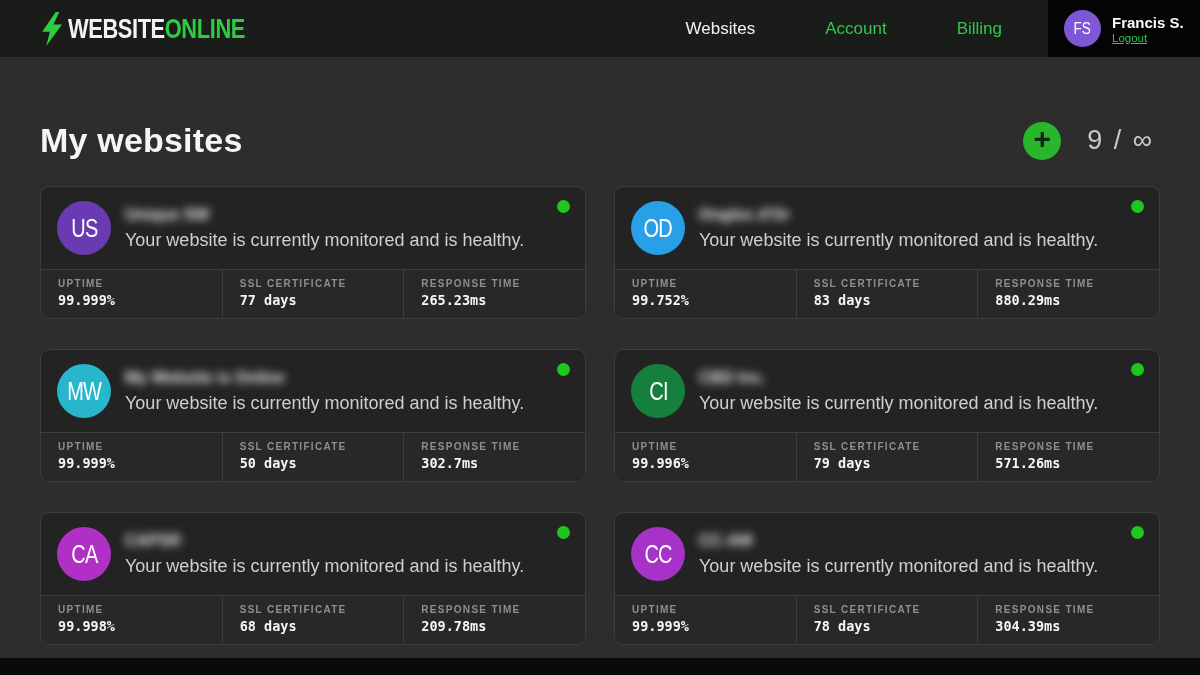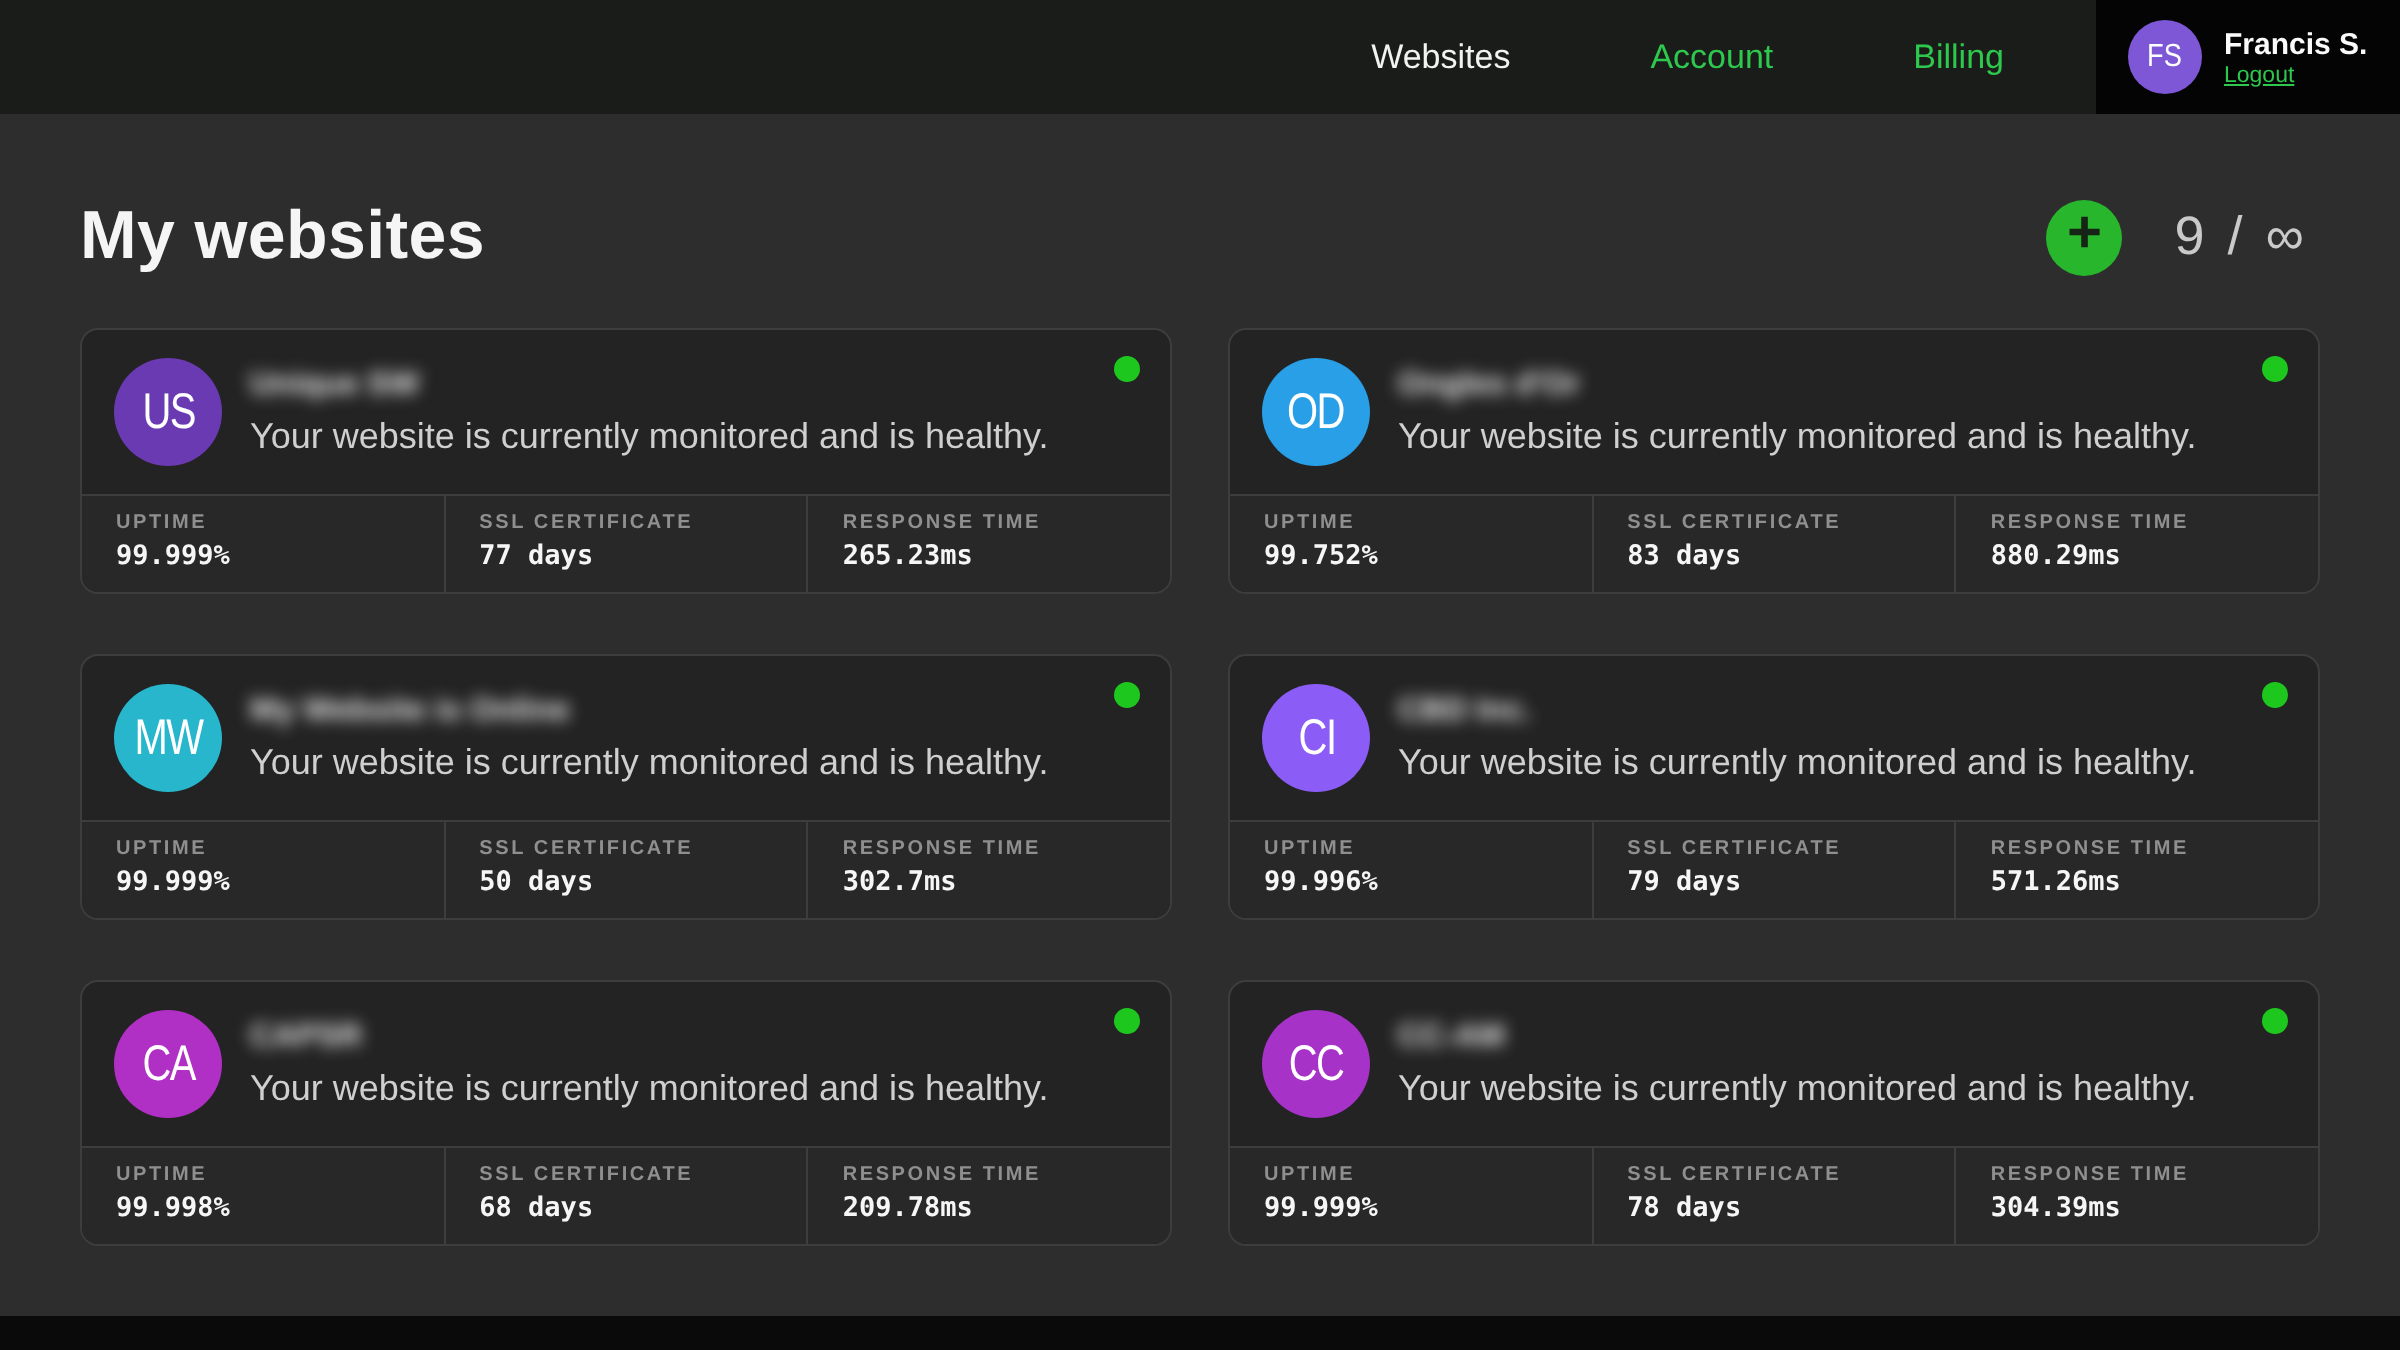--- a/index.html
+++ b/index.html
@@ -57,21 +57,21 @@
     color: #fff; font-size: 16px; font-weight: 500;
   }
   .user-avatar span { transform: scaleX(0.85); }
   .user-name { font-size: 15px; font-weight: 700; color: #fafafa; line-height: 1.2; }
   .user-logout { font-size: 11.5px; color: #2dc84d; text-decoration: underline; cursor: pointer; }
 
   
   .page-head {
     display: flex;
     align-items: center;
-    padding: 42px 46px 0 40px;
+    padding: 64px 46px 0 40px;
   }
   .page-title { font-size: 34px; font-weight: 700; color: #f5f5f5; letter-spacing: 0.2px; }
   .page-head-right { margin-left: auto; display: flex; align-items: center; gap: 26px; }
   .add-btn {
     width: 38px; height: 38px; border-radius: 50%;
     border: none; cursor: pointer;
     background: #28b62c;
     color: #152415;
     font-size: 30px; font-weight: 700; line-height: 1;
     display: flex; align-items: center; justify-content: center;
@@ -151,20 +151,28 @@
     position: absolute;
     left: 0; bottom: 0;
     width: 100%; height: 17px;
     background: #0a0a0a;
   }
 </style>
 </head>
 <body>
 
 <header class="header">
+  <div class="logo">
+    <span>
+      <svg width="26" height="36" viewBox="0 0 24 40">
+        <polygon points="15,1 0,23 8.5,23 4.5,39 22,15 12.5,15 19,1" fill="#2ecc40"></polygon>
+      </svg>
+    </span>
+    <span class="logo-text"><span class="white">WEBSITE</span><span class="green">ONLINE</span></span>
+  </div>
 
   <nav class="nav">
     <a class="nav-item active">Websites</a>
     <a class="nav-item">Account</a>
     <a class="nav-item">Billing</a>
   </nav>
 
   <div class="userbox">
     <div class="user-avatar" style="background: rgb(125, 87, 214); justify-content: center;">
         <span>FS</span>
@@ -262,21 +270,21 @@
       </div>
       <div class="stat">
         <div class="stat-label">RESPONSE TIME</div>
         <div class="stat-value">302.7ms</div>
       </div>
     </div>
   </article>
 
   <article class="card">
     <div class="card-top">
-      <div class="site-avatar" style="background: #8b5cf6; align-items: center;">
+      <div class="site-avatar" style="background: #15803d; align-items: center;">
           <span>CI</span>
         </div>
       <div class="card-info">
         <div class="site-name">CBD Inc.</div>
         <div class="site-status">Your website is currently monitored and is healthy.</div>
       </div>
       <span class="dot" style="background: rgb(30, 199, 30);"></span>
     </div>
     <div class="card-stats">
       <div class="stat">

